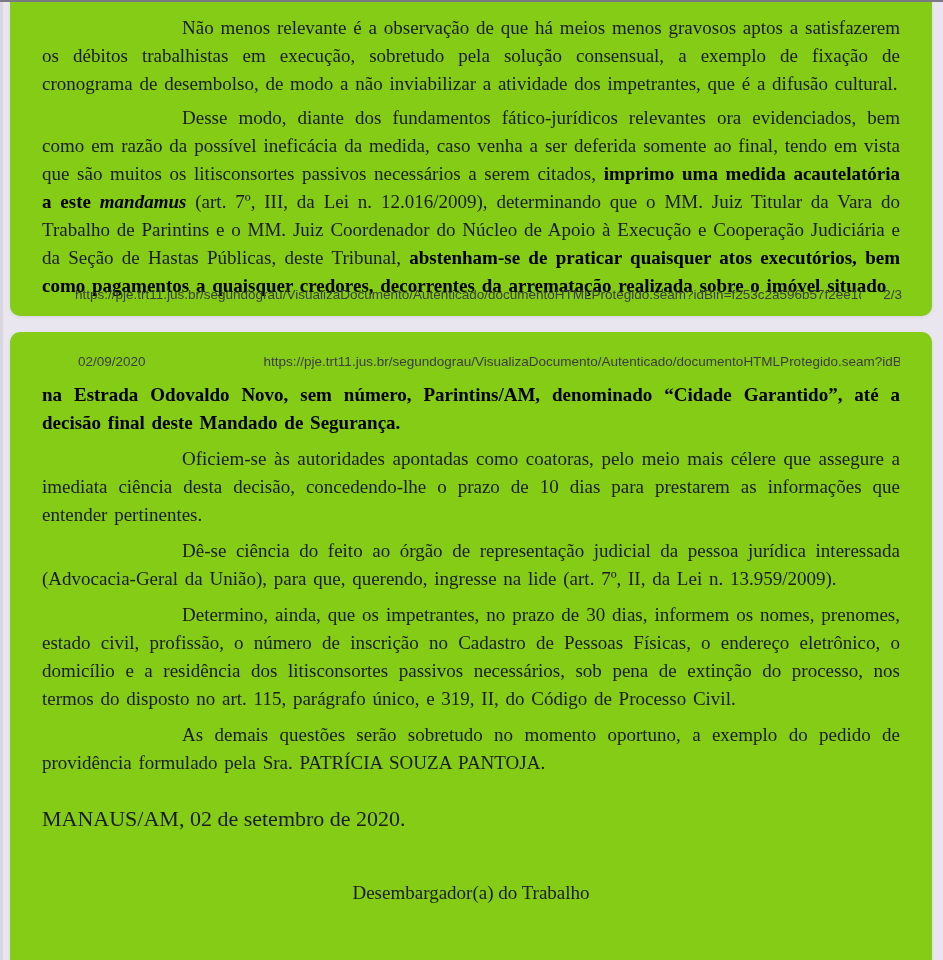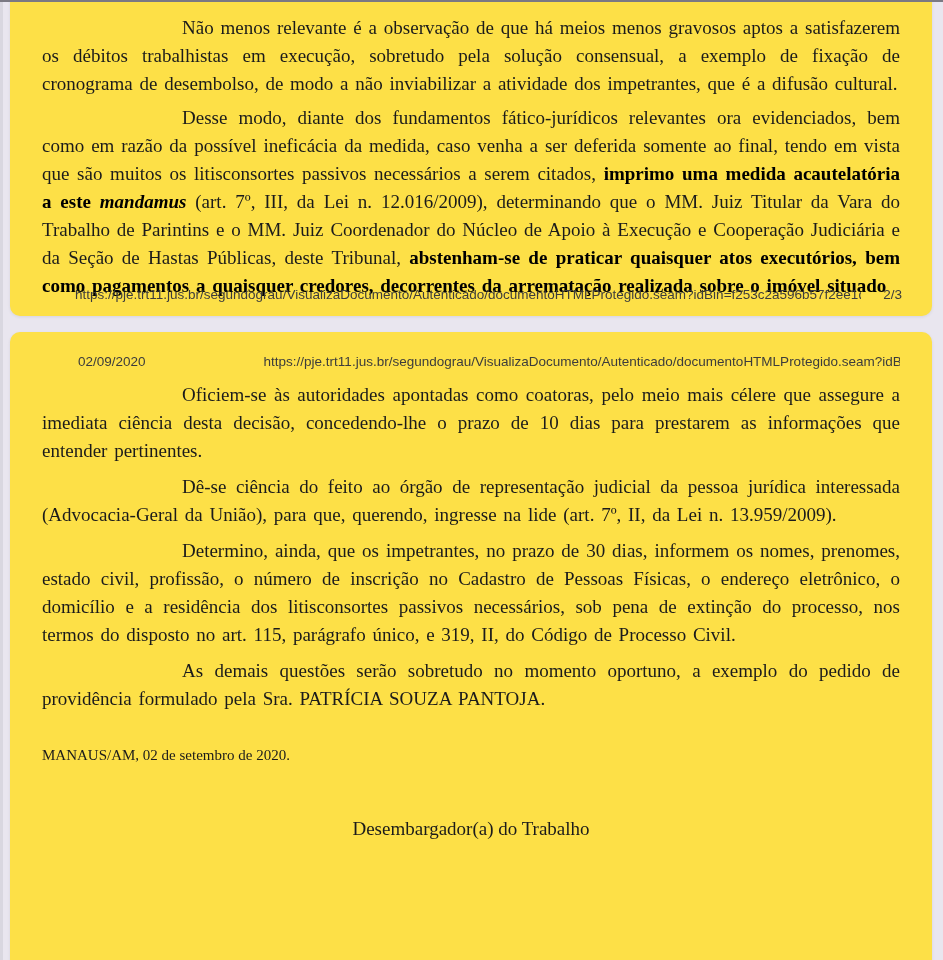--- a/index.html
+++ b/index.html
@@ -24,21 +24,21 @@
     width: 3px; height: 960px;
     background: #d9d7e0;
     z-index: 9;
   }
   .viewer {
     position: relative;
     width: 943px;
     height: 960px;
   }
   .page {
-    background: #fde047;
+    background: #84cc16;
     margin: 0 11px 0 10px;
     box-shadow: 0 1px 3px rgba(60,56,80,0.10);
     position: relative;
     box-sizing: border-box;
   }
   .page-1 {
     height: 316px;
     border-radius: 0 0 10px 10px;
     padding: 14px 32px 0 32px;
   }
@@ -89,21 +89,21 @@
   }
   .header-date {
     flex: 0 0 auto;
     margin-right: 118px;
   }
   .header-url {
     white-space: nowrap;
     overflow: hidden;
   }
   .dateline {
-    font-size: 15px;
+    font-size: 22px;
     line-height: 28px;
     color: #1b1b1b;
     margin-top: 28px;
   }
   .signature {
     margin-top: 46px;
     text-align: center;
     font-size: 19px;
     line-height: 28px;
     color: #1b1b1b;
@@ -127,20 +127,21 @@
   </div>
 
   <div class="page-gap"></div>
 
   <div class="page page-2">
     <div class="meta-row header-row">
       <span class="header-date">02/09/2020</span>
       <span class="header-url">https://pje.trt11.jus.br/segundograu/VisualizaDocumento/Autenticado/documentoHTMLProtegido.seam?idBin=f253c2a596b57f2ee...</span>
     </div>
 
+    <p class="para"><span class="seg-b" style="font-weight: bold;">na Estrada Odovaldo Novo, sem número, Parintins/AM, denominado “Cidade Garantido”, até a decisão final deste Mandado de Segurança.</span></p>
     <p class="para indent"><span>Oficiem-se às autoridades apontadas como coatoras, pelo meio mais célere que assegure a imediata ciência desta decisão, concedendo-lhe o prazo de 10 dias para prestarem as informações que entender pertinentes.</span></p>
     <p class="para indent"><span>Dê-se ciência do feito ao órgão de representação judicial da pessoa jurídica interessada (Advocacia-Geral da União), para que, querendo, ingresse na lide (art. 7º, II, da Lei n. 13.959/2009).</span></p>
     <p class="para indent"><span>Determino, ainda, que os impetrantes, no prazo de 30 dias, informem os nomes, prenomes, estado civil, profissão, o número de inscrição no Cadastro de Pessoas Físicas, o endereço eletrônico, o domicílio e a residência dos litisconsortes passivos necessários, sob pena de extinção do processo, nos termos do disposto no art. 115, parágrafo único, e 319, II, do Código de Processo Civil.</span></p>
     <p class="para indent"><span>As demais questões serão sobretudo no momento oportuno, a exemplo do pedido de providência formulado pela Sra. PATRÍCIA SOUZA PANTOJA.</span></p>
 
     <div class="dateline">MANAUS/AM, 02 de setembro de 2020.</div>
 
     <div class="signature">
       <div>Desembargador(a) do Trabalho</div>
     </div>

